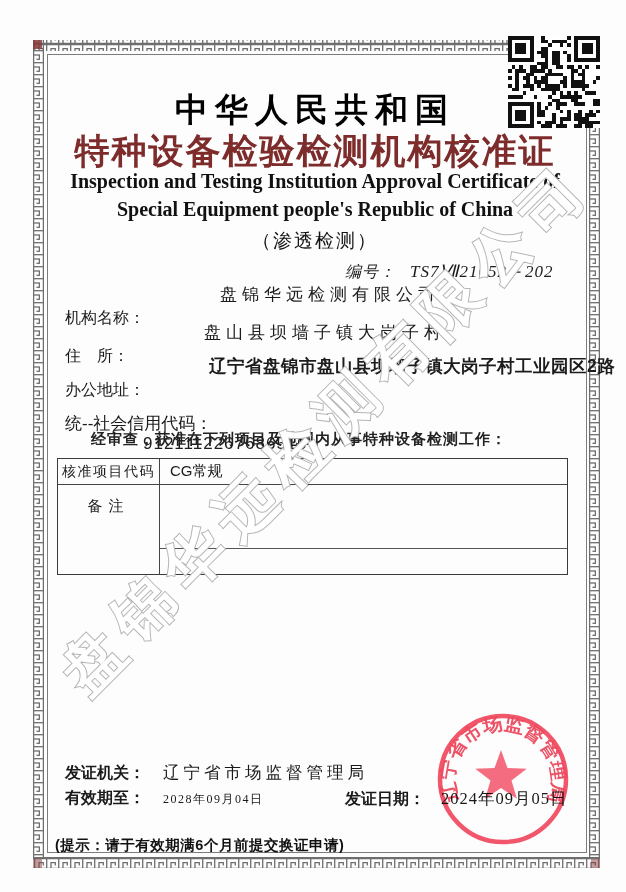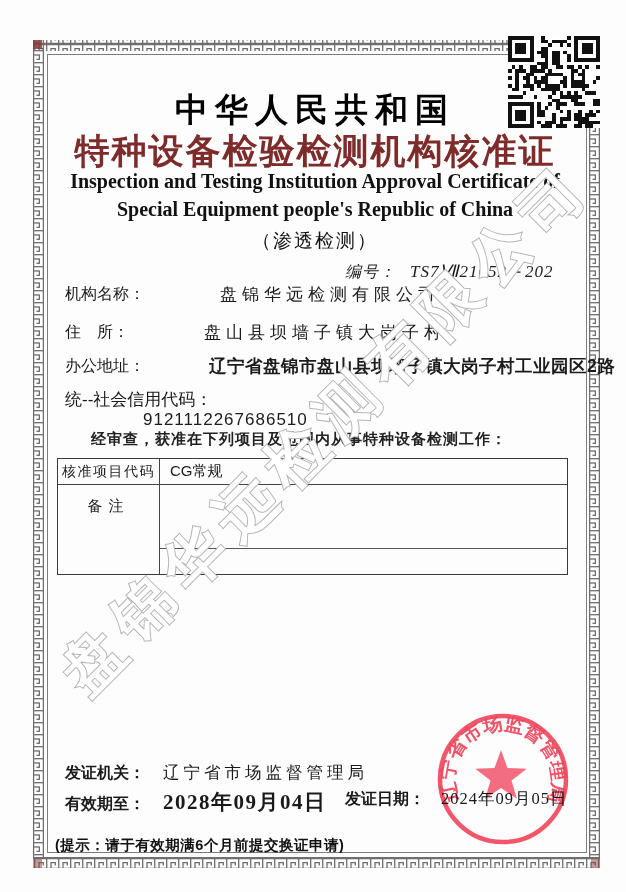--- a/index.html
+++ b/index.html
@@ -17,21 +17,21 @@
   .title-cn2{top:128px;font-size:35px;font-weight:700;letter-spacing:2px;color:#7d2b2b;}
   .title-en{font-family:"Liberation Serif", serif;font-weight:700;color:#111;}
   .title-en1{top:170px;font-size:20px;}
   .title-en2{top:198px;font-size:20px;}
   .subtitle{top:228px;font-size:19px;letter-spacing:2px;color:#151515;}
   .serial{position:absolute;top:260px;left:345px;z-index:2;font-size:16px;font-style:italic;}
   .serial .lab{letter-spacing:1px;}
   .serial .val{font-family:"Liberation Serif", serif;font-size:17px;letter-spacing:1px;margin-left:14px;}
   
   .field{position:absolute;left:65px;z-index:2;font-size:16px;}
-  .field .lab{display:inline-block;color:#1a1a1a;}
+  .field .lab{display:inline-block;color:#1a1a1a;margin-top:24px;}
   .f-name{top:284px;}
   .f-addr{top:322px;}
   .f-office{top:356px;}
   .f-credit{top:388px;font-size:17px;}
   .v-serif{font-family:"Liberation Serif", serif;font-size:17px;letter-spacing:5px;position:absolute;left:75px;top:-1px;white-space:nowrap;}
   .field{width:520px;}
   .field .holder{position:relative;display:inline-block;width:420px;vertical-align:top;}
   .f-office .v{position:absolute;left:64px;top:-2px;font-size:17.5px;font-weight:700;white-space:nowrap;letter-spacing:0.5px;}
   .f-credit .v{position:absolute;left:78px;top:-1px;font-size:17px;font-weight:400;letter-spacing:1px;}
   .review{position:absolute;left:57px;top:430px;width:500px;z-index:2;font-size:15px;letter-spacing:1px;text-indent:34px;font-weight:600;color:#222;}
@@ -44,21 +44,21 @@
   .c-codelab{left:0;top:0;width:101px;height:25px;font-family:"Liberation Serif", serif;font-size:14px;letter-spacing:1.5px;display:flex;align-items:center;justify-content:center;}
   .c-codeval{left:102px;top:0;width:408px;height:25px;font-size:15px;display:flex;align-items:center;padding-left:10px;}
   .c-remlab{left:0;top:26px;width:101px;font-family:"Liberation Serif", serif;font-size:15px;letter-spacing:6px;text-align:center;padding-top:12px;}
   .c-remval{left:102px;top:26px;width:408px;font-size:15px;line-height:2.0;padding:5px 8px 0 10px;letter-spacing:0.5px;}
   
   .foot{position:absolute;z-index:2;font-size:16px;font-weight:600;color:#1a1a1a;}
   .ft-issuer{left:65px;top:762px;}
   .ft-valid{left:65px;top:788px;}
   .ft-date{left:345px;top:788px;}
   .ft-issuer .v{font-family:"Liberation Serif", serif;font-weight:500;letter-spacing:4px;margin-left:18px;font-size:16.5px;}
-  .ft-valid .v{font-family:"Liberation Serif", serif;font-weight:700;letter-spacing:1.5px;margin-left:18px;font-size:21px;}
+  .ft-valid .v{font-family:"Liberation Serif", serif;font-weight:400;letter-spacing:1.5px;margin-left:18px;font-size:12px;}
   .ft-date .v{font-family:"Liberation Serif", serif;font-weight:500;letter-spacing:1px;margin-left:16px;font-size:16.5px;}
   .hint{position:absolute;left:55px;top:836px;z-index:2;font-size:14.5px;font-weight:700;letter-spacing:0.5px;color:#111;}
   
   #qr{position:absolute;left:508px;top:36px;width:92px;height:92px;z-index:5;shape-rendering:crispEdges;}
   
   .watermark{
     position:absolute;left:72px;top:642px;z-index:4;white-space:nowrap;
     transform:rotate(-45deg);transform-origin:0 50%;
     font-size:60px;font-weight:700;letter-spacing:12px;
     color:#ffffff;-webkit-text-stroke:2px #b5b5b5;paint-order:stroke fill;

